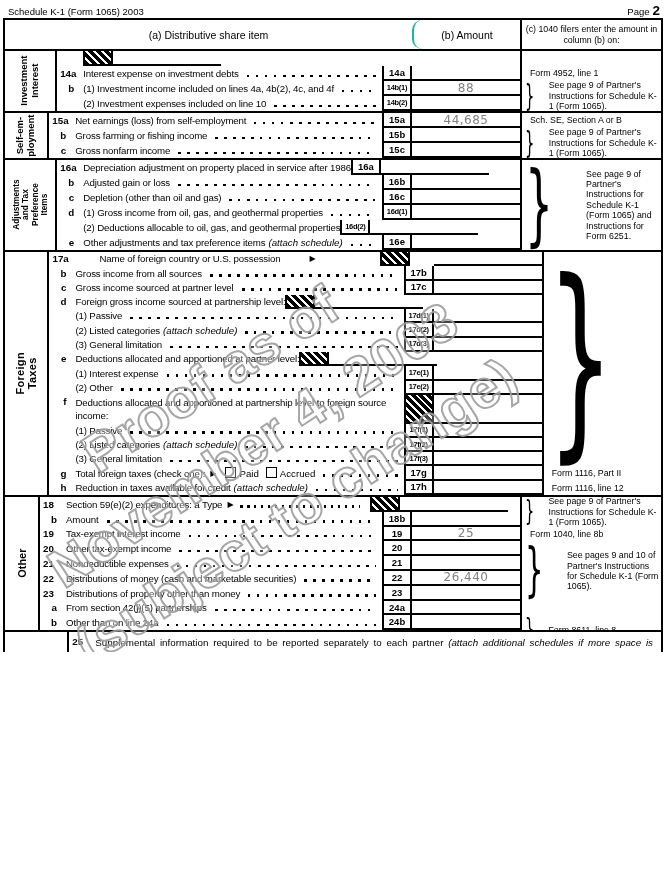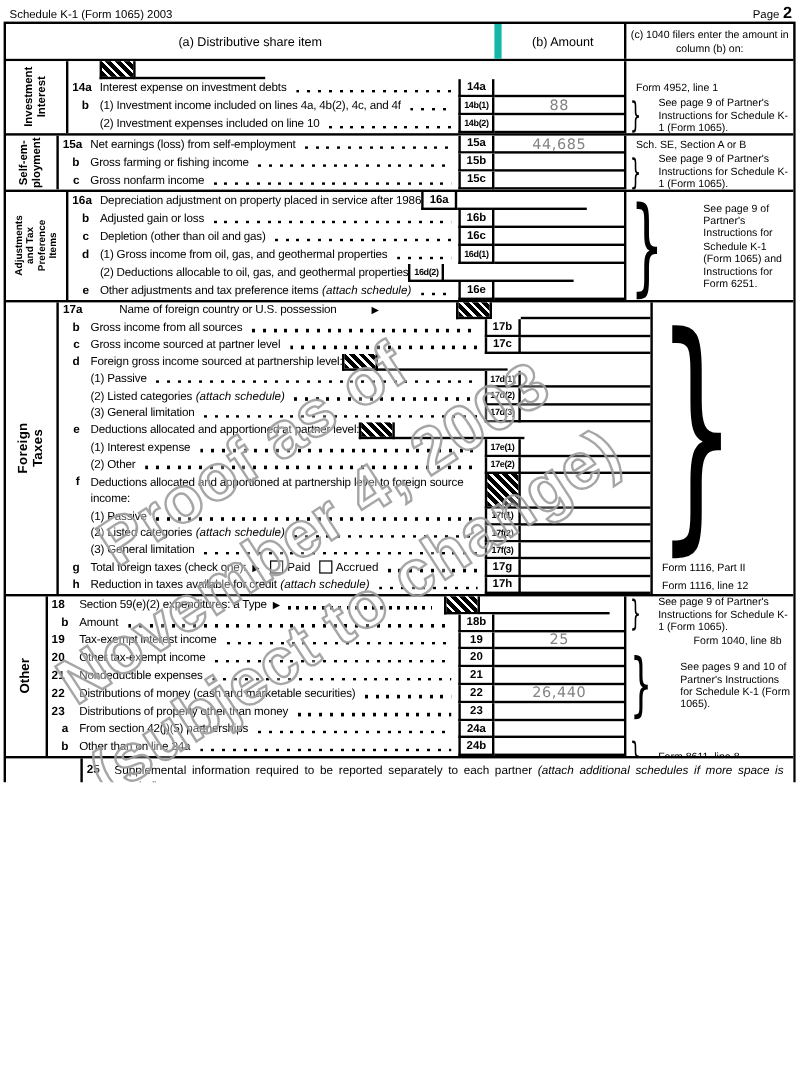--- a/index.html
+++ b/index.html
@@ -9,21 +9,21 @@
   .topbar{position:absolute;top:3px;left:8px;right:6px;display:flex;justify-content:space-between;align-items:baseline;}
   .topbar .title{font-size:9.5px;}
   .pageno{font-size:9.5px;}
   .pageno b{font-size:13.5px;margin-left:3px;}
   
   .ftable{position:absolute;left:3px;right:3px;top:18px;height:848px;border:2px solid #000;
           box-sizing:border-box;display:flex;flex-direction:column;background:#fff;}
   .thead{display:flex;height:29px;flex:0 0 29px;border-bottom:2.5px solid #000;align-items:stretch;}
   .th{display:flex;align-items:center;justify-content:center;text-align:center;}
   .th-a{flex:1;font-size:10.5px;}
-  .th-b{flex:0 0 108px;border-left:6px solid #14b8a6;box-sizing:border-box;font-size:10.5px;}
+  .th-b{flex:0 0 108px;border-left:2px solid #14b8a6;box-sizing:border-box;font-size:10.5px;border-radius:10px;}
   .th-c{flex:0 0 141px;border-left:2px solid #000;box-sizing:border-box;font-size:8.8px;line-height:1.2;padding:0 3px;}
   
   .section{border-top:2px solid #000;display:flex;position:relative;background:#fff;}
   #sections .section:first-child{border-top:none;}
   .vlabel{flex:0 0 33px;border-right:2px solid #000;box-sizing:content-box;display:flex;align-items:center;justify-content:center;overflow:visible;}
   .vtext{display:block;transform:rotate(-90deg);white-space:pre-line;text-align:center;font-weight:bold;font-size:9.5px;line-height:1.12;}
   #sections .section:nth-child(3) .vtext{font-size:8.3px;}
   #sections .section:nth-child(4) .vtext{font-size:11px;letter-spacing:.3px;}
   #sections .section:nth-child(5) .vtext{font-size:11px;}
   .sec-body{flex:1;position:relative;}
@@ -442,21 +442,21 @@
                 <span class="dots"></span>
                 <span class="code">24b</span>
                 <span class="amt"></span>
               </div>
             </div>
             <div class="sec-c">
               <div class="ann" style="top: 0px; height: 29.6px;">
                 <span class="brace" style="font-size: 29.008px; line-height: 29.6px;">}</span>
                 <div class="ann-text">See page 9 of Partner's Instructions for Schedule K-1 (Form 1065).</div>
               </div>
-              <div class="ann" style="top: 29.6px; height: 14.8px; margin-left: 48px;">
+              <div class="ann" style="top: 29.6px; height: 14.8px;">
                 <div class="ann-text">Form 1040, line 8b</div>
               </div>
               <div class="ann" style="top: 44.4px; height: 59.2px;">
                 <span class="brace" style="font-size: 58.016px; line-height: 59.2px;">}</span>
                 <div class="ann-text">See pages 9 and 10 of Partner's Instructions for Schedule K-1 (Form 1065).</div>
               </div>
               <div class="ann" style="top: 118.4px; height: 29.6px;">
                 <span class="brace" style="font-size: 29.008px; line-height: 29.6px;">}</span>
                 <div class="ann-text">Form 8611, line 8</div>
               </div>

